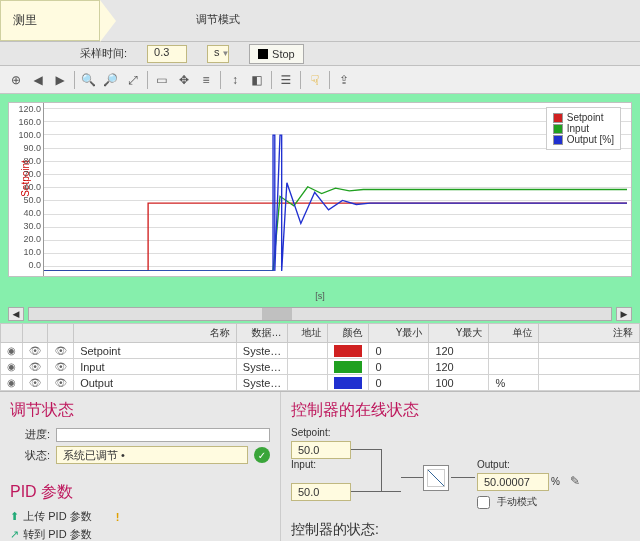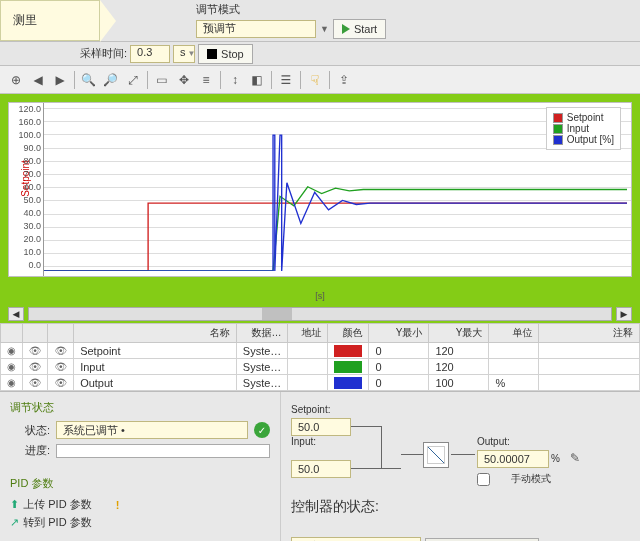--- a/index.html
+++ b/index.html
@@ -9,26 +9,26 @@
   .active-tab { background: #fffbe0; padding: 4px 12px; display: flex; align-items: center; border: 1px solid #d0d0a0; font-size: 12px; min-width: 100px; }
   .tab-arrow { width: 0; height: 0; border-top: 21px solid transparent; border-bottom: 21px solid transparent; border-left: 16px solid #fffbe0; }
   .secondary-tab { margin-left: 80px; display: flex; flex-direction: column; justify-content: center; }
   .secondary-tab .lbl { font-size: 11px; margin-bottom: 2px; }
   .row { display: flex; align-items: center; gap: 4px; }
   .sel-input { background: #fffbe0; border: 1px solid #c0b880; height: 18px; padding: 0 6px; font-size: 11px; }
   .btn { background: #f8f8f0; border: 1px solid #aaa; height: 20px; padding: 0 8px; display: inline-flex; align-items: center; gap: 4px; font-size: 11px; cursor: pointer; }
   .sq { display: inline-block; width: 10px; height: 10px; }
   .blk { background: #000; }
   .tri-green { width: 0; height: 0; border-top: 5px solid transparent; border-bottom: 5px solid transparent; border-left: 8px solid #3a9d3a; display: inline-block; }
-  .sample-row { display: flex; align-items: center; padding-left: 80px; height: 24px; gap: 3px; background: #e6e6e6; border-bottom: 1px solid #c0c0c0; }
+  .sample-row { display: flex; align-items: center; padding-left: 80px; height: 24px; gap: 20px; background: #e6e6e6; border-bottom: 1px solid #c0c0c0; }
   .toolbar { display: flex; align-items: center; gap: 2px; padding: 3px 6px; background: #efefef; border-bottom: 1px solid #c5c5c5; height: 28px; }
   .tbtn { width: 20px; height: 20px; display: inline-flex; align-items: center; justify-content: center; border: 1px solid transparent; border-radius: 2px; cursor: pointer; font-size: 12px; color: #555; }
   .hand { color: #e0a000; font-size: 14px; }
   .divv { width: 1px; height: 18px; background: #b0b0b0; margin: 0 2px; }
-  .chart-pane { background: #84cc16; padding: 8px 8px 2px 8px; }
+  .chart-pane { background: #86efac; padding: 8px 8px 2px 8px; }
   .chartbox { position: relative; background: #fff; border: 1px solid #c0c0c0; height: 175px; display: flex; }
   .yaxis { width: 34px; display: flex; flex-direction: column; align-items: flex-end; padding: 2px 2px 2px 0; position: relative; }
   .ylabel { position: absolute; left: -2px; top: 70px; transform: rotate(-90deg); color: #c00; font-size: 10px; }
   .ytick { font-size: 9px; color: #555; position: absolute; right: 2px; }
   .plot { flex: 1; position: relative; border-left: 1px solid #999; }
   .grid { position: absolute; inset: 0; }
   .gh { position: absolute; left: 0; right: 0; border-top: 1px solid #ddd; }
   .xlabel { text-align: center; font-size: 9px; color: #555; margin-top: 14px; }
   .legend { position: absolute; top: 4px; right: 10px; background: #fff; border: 1px solid #ccc; padding: 4px 6px; font-size: 10px; }
   .leg-item { display: flex; align-items: center; gap: 4px; }
@@ -40,21 +40,21 @@
   
   .sigtable { width: 100%; border-collapse: collapse; font-size: 11px; background: #f6f6f6; }
   .sigtable th { background: #eaeaea; border: 1px solid #c8c8c8; padding: 2px 6px; text-align: right; font-weight: normal; font-size: 10px; }
   .sigtable td { border: 1px solid #d2d2d2; padding: 1px 6px; background: #fff; height: 16px; }
   .eye { color: #666; font-size: 10px; }
   .csw { width: 28px; height: 12px; display: block; }
   
   .botwrap { display: flex; border-top: 1px solid #bbb; }
   .panel-l { width: 280px; padding: 8px 10px; background: #e8e8e8; }
   .panel-r { flex: 1; padding: 8px 10px; background: #e8e8e8; border-left: 1px solid #ccc; }
-  .sec-title { color: #4d7c0f; font-size: 11px; margin-bottom: 6px; }
+  .sec-title { color: #be185d; font-size: 16px; margin-bottom: 6px; }
   .frow { display: flex; align-items: center; margin: 4px 0; gap: 6px; }
   .flbl { width: 40px; font-size: 11px; text-align: right; }
   .progress { flex: 1; height: 14px; background: #fff; border: 1px solid #aaa; }
   .statusbox { flex: 1; background: #fffbe0; border: 1px solid #c0b880; height: 18px; padding: 0 6px; display: flex; align-items: center; font-size: 11px; }
   .okcirc { width: 16px; height: 16px; border-radius: 50%; background: #3aa53a; display: inline-flex; align-items: center; justify-content: center; color: #fff; font-size: 10px; }
   .small-link { display: flex; align-items: center; gap: 4px; color: #333; font-size: 11px; cursor: pointer; margin: 3px 0; }
   .warn { color: #e0a000; font-weight: bold; }
   .valbox { background: #fffbe0; border: 1px solid #c0b880; height: 18px; width: 60px; padding: 0 6px; display: inline-flex; align-items: center; font-size: 11px; }
   .blockdiagram { position: relative; height: 80px; margin-top: 4px; }
   .node-lbl { position: absolute; font-size: 10px; }
@@ -68,28 +68,20 @@
 
 <div class="topbar">
   <div class="tab-wrap">
     <div class="active-tab">
         <span>测里</span>
       </div>
     <div class="tab-arrow"></div>
   </div>
   <div class="secondary-tab">
     <span class="lbl">调节模式</span>
-    <div class="row">
-      <div class="sel-input" style="width:120px"><span>预调节</span></div>
-      <span style="font-size:9px;color:#666">▼</span>
-      <div class="btn">
-          <span class="tri-green"></span>
-          <span>Start</span>
-        </div>
-    </div>
   </div>
 </div>
 
 <div class="sample-row">
   <span>采样时间:</span>
   <div class="sel-input" style="width:40px"><span>0.3</span></div>
   <div class="sel-input" style="width:22px"><span>s</span><span style="font-size:8px;color:#888;margin-left:2px">▼</span></div>
   <div class="btn">
       <span class="sq blk"></span>
       <span>Stop</span>
@@ -247,43 +239,44 @@
         <td>%</td>
         <td></td>
       </tr>
     </tbody>
 </table>
 
 <div class="botwrap">
   <div class="panel-l">
     <div class="sec-title">调节状态</div>
     <div class="frow">
+      <span class="flbl">进度:</span>
+      <div class="progress"></div>
+    </div>
+    <div class="frow">
       <span class="flbl">状态:</span>
       <div class="statusbox">
           <span>系统已调节 •</span>
         </div>
       <span class="okcirc">✓</span>
-    </div>
-    <div class="frow">
-      <span class="flbl">进度:</span>
-      <div class="progress"></div>
     </div>
     <div class="sec-title" style="margin-top:18px">PID 参数</div>
     <div class="small-link">
       <span style="color:#2a7">⬆</span>
       <span>上传 PID 参数</span>
       <span class="warn" style="margin-left:20px">!</span>
     </div>
     <div class="small-link">
       <span style="color:#2a7">↗</span>
       <span>转到 PID 参数</span>
     </div>
   </div>
 
   <div class="panel-r">
+    <div class="sec-title">控制器的在线状态</div>
     <div class="blockdiagram">
       <span class="node-lbl" style="left:0;top:0">Setpoint:</span>
       <div class="valbox" style="position:absolute;left:0;top:14px">
           <span>50.0</span>
         </div>
       <span class="node-lbl" style="left:0;top:32px">Input:</span>
       <div class="valbox" style="position:absolute;left:0;top:56px">
           <span>50.0</span>
         </div>
 
@@ -294,21 +287,21 @@
       <div class="ctrlbox" style="left:132px;top:38px">
           <div class="smallchart"></div>
         </div>
       <div class="conn" style="left:160px;top:50px;width:24px;height:1px"></div>
       <span class="node-lbl" style="left:186px;top:32px">Output:</span>
       <div class="valbox" style="position:absolute;left:186px;top:46px;width:72px">
           <span>50.00007</span>
         </div>
       <span class="node-lbl" style="left:260px;top:49px">%</span>
       <span class="tbtn" style="position:absolute;left:274px;top:44px">✎</span>
-      <label class="node-lbl" style="left:186px;top:68px;display:flex;align-items:center;gap:21px">
+      <label class="node-lbl" style="left:186px;top:68px;display:flex;align-items:center;gap:7px">
           <input type="checkbox" style="">
           <span>手动模式</span>
         </label>
     </div>
     <div style="margin-top:14px">
       <div style="font-size:14px;margin-bottom:21px">控制器的状态:</div>
       <div class="row">
         <div class="statusbox" style="flex:0 0 130px">
             <span>已启用 - 自动模式</span>
           </div>

